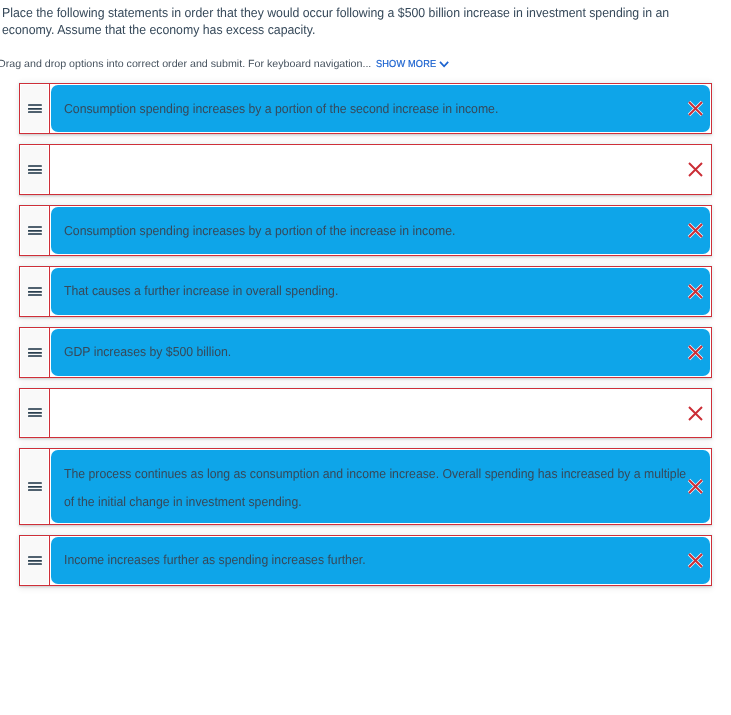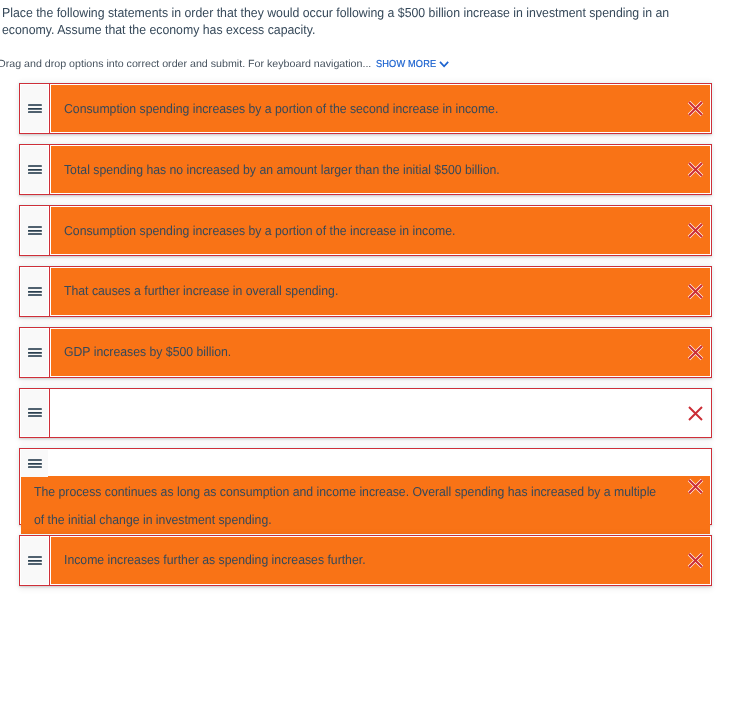--- a/index.html
+++ b/index.html
@@ -77,21 +77,21 @@
     box-sizing: border-box;
     height: 50.85px;
     margin-bottom: 10px;
     border: 1px solid #cf2f39;
     background: #ffffff;
     padding: 1px;
     display: flex;
     align-items: stretch;
     box-shadow: 0 -1px 0 0 #e9fafa, -1px 0 0 0 #eafafa, 1px 0 0 0 #eafafa, 0 1px 2px rgba(0,0,0,0.155), 0 3px 6px rgba(0,0,0,0.07), 0 -2px 5px rgba(0,0,0,0.05);
   }
-  .item.tall { height: 76.35px; flex-direction: column; }
+  .item.tall { height: 76.35px; }
   .item.tall .itext > span { margin-top: 2px; }
   .handle {
     width: 26.7px;
     flex: 0 0 26.7px;
     background: #f9f9f9;
     margin-right: 1px;
     position: relative;
   }
   .divider {
     flex: 0 0 1px;
@@ -104,24 +104,25 @@
     left: 6.8px;
     top: 50%;
     margin-top: -4.6px;
     line-height: 0;
   }
   .itext {
     flex: 1 1 auto;
     display: flex;
     align-items: center;
     min-width: 0;
-    background: #f97316;
+    background: #0ea5e9;
     font-size: 13px;
     line-height: 28px;
     color: #36495a;
+    border-radius: 7px;
   }
   .itext > span {
     display: block;
     width: 667px;
     flex: 0 0 667px;
     margin-left: 13.0px;
     transform: scaleX(0.942);
     transform-origin: 0 50%;
   }
   .close {
@@ -163,23 +164,20 @@
       </div>
       <div class="item">
         <div class="handle">
           <span class="hamburger"><svg width="13.9" height="9.1" viewBox="0 0 13.9 9.1" aria-hidden="true">
               <rect x="0" y="0" width="13.9" height="2.0" rx="0.4" fill="#50616f"></rect>
               <rect x="0" y="3.9" width="13.9" height="1.95" rx="0.4" fill="#2b4050"></rect>
               <rect x="0" y="7.05" width="13.9" height="2.0" rx="0.4" fill="#50616f"></rect>
             </svg></span>
         </div>
         <div class="divider"></div>
-        <div class="itext">
-          <span>Total spending has no increased by an amount larger than the initial $500 billion.</span>
-        </div>
         <span class="close"><svg width="17" height="17" viewBox="0 0 17 17" aria-hidden="true">
             <path d="M2.0 2.0 L15.0 15.0 M15.0 2.0 L2.0 15.0" stroke="#ffffff" stroke-width="3.4" stroke-linecap="butt" opacity="0.9"></path>
             <path d="M2.0 2.0 L15.0 15.0 M15.0 2.0 L2.0 15.0" stroke="#cb2d36" stroke-width="1.95" stroke-linecap="butt"></path>
           </svg></span>
       </div>
       <div class="item">
         <div class="handle">
           <span class="hamburger"><svg width="13.9" height="9.1" viewBox="0 0 13.9 9.1" aria-hidden="true">
               <rect x="0" y="0" width="13.9" height="2.0" rx="0.4" fill="#50616f"></rect>
               <rect x="0" y="3.9" width="13.9" height="1.95" rx="0.4" fill="#2b4050"></rect>

